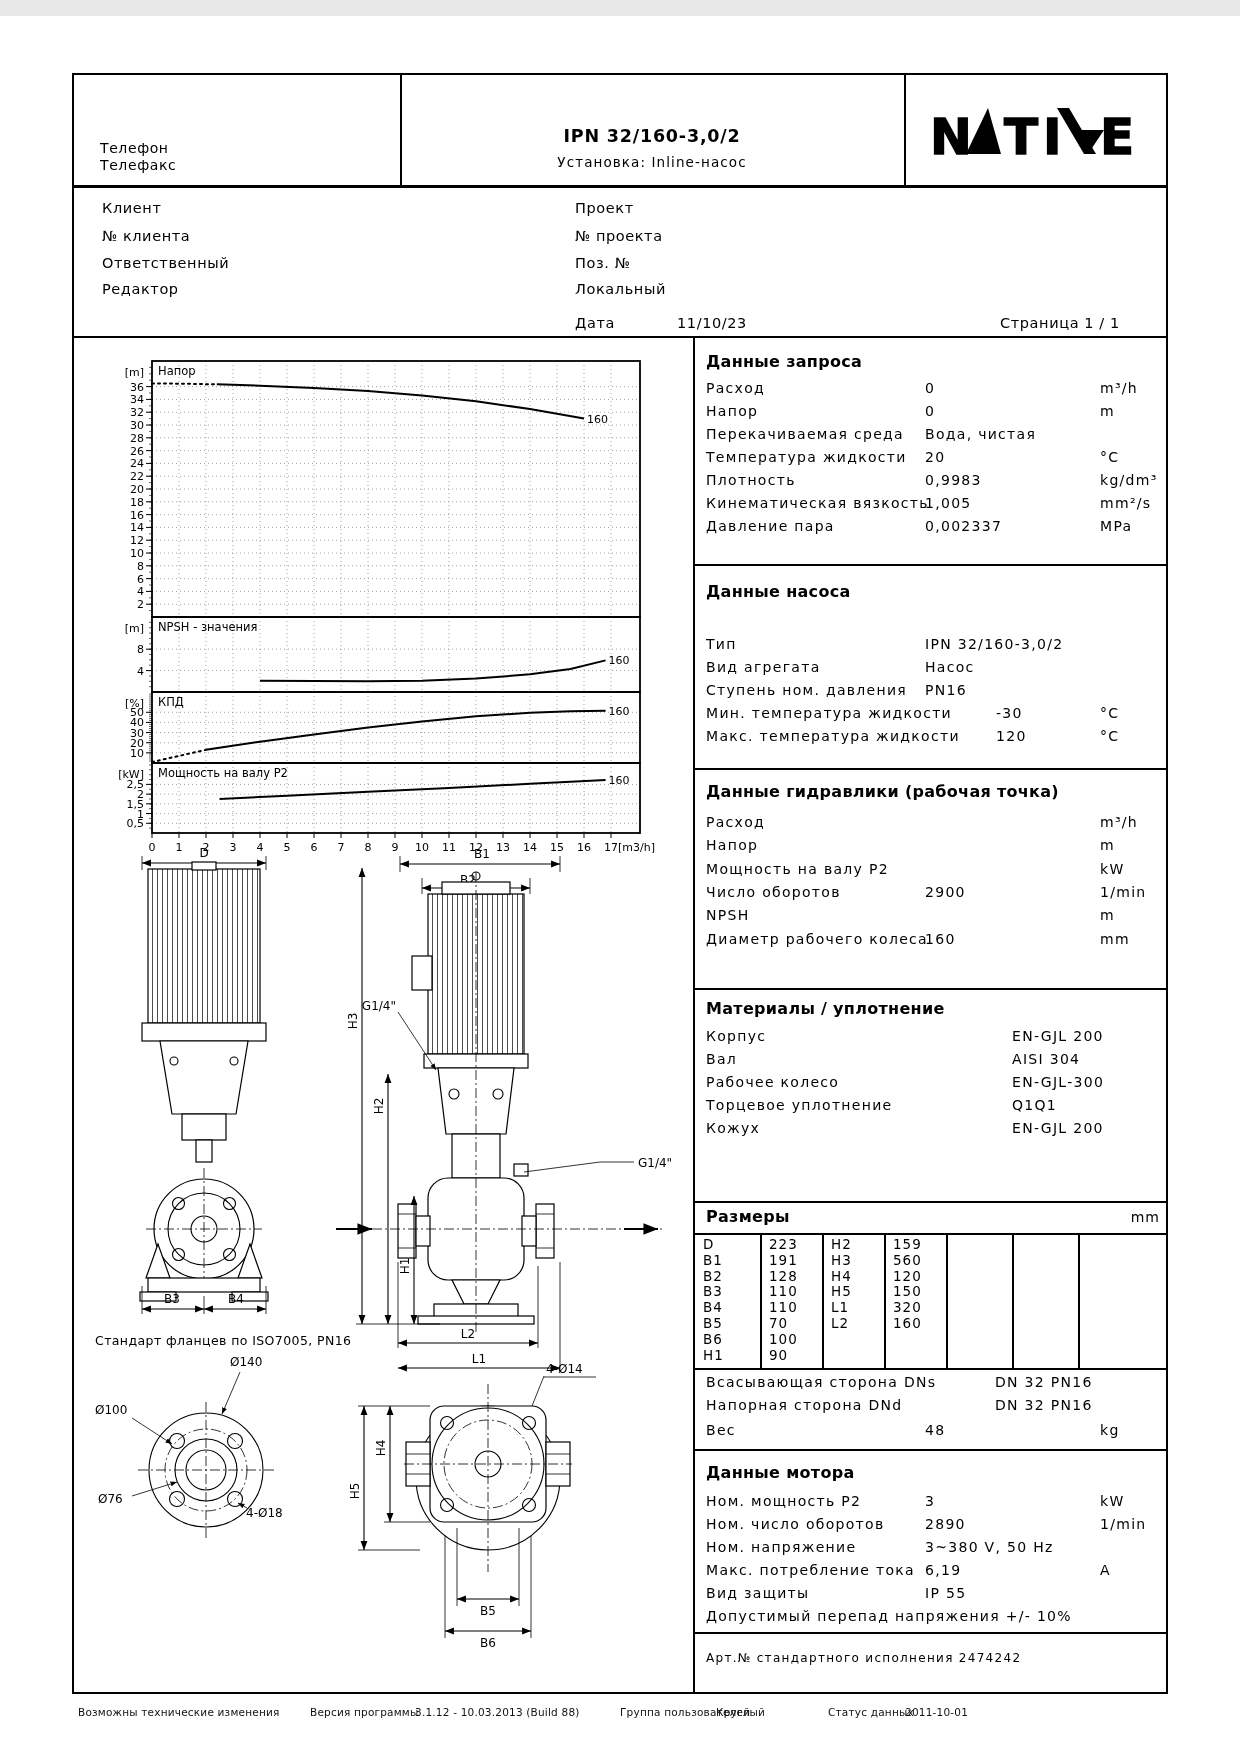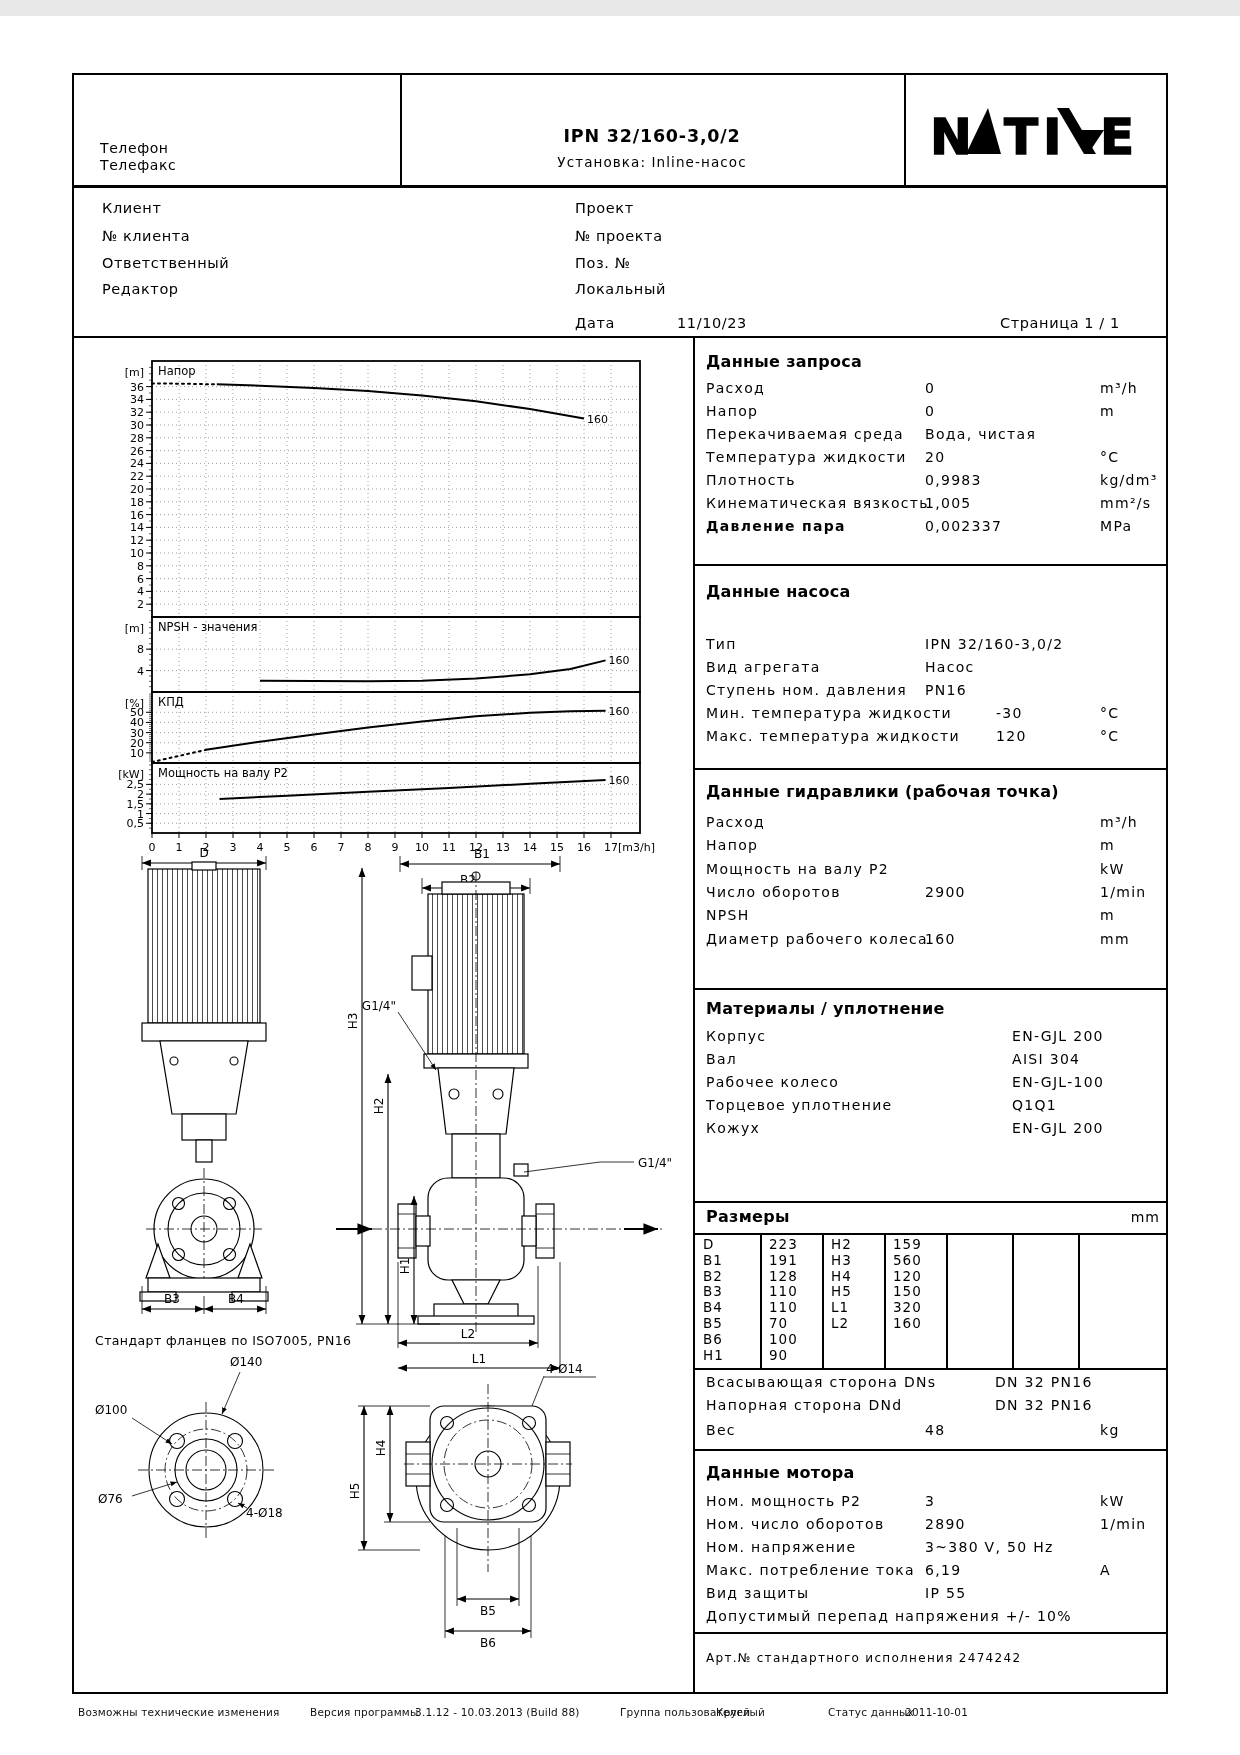--- a/index.html
+++ b/index.html
@@ -612,21 +612,21 @@
         <span class="r-l" style="left: 0px; top: 0px;">Плотность</span>
         <span class="r-v" style="left: 219px; top: 0px;">0,9983</span>
         <span class="r-u" style="left: 394px; top: 0px;">kg/dm³</span>
       </div>
       <div class="abs" style="left: 706px; top: 479px; width: 462px; height: 20px;">
         <span class="r-l" style="left: 0px; top: 0px;">Кинематическая вязкость</span>
         <span class="r-v" style="left: 219px; top: 0px; text-align: right;">1,005</span>
         <span class="r-u" style="left: 394px; top: 0px;">mm²/s</span>
       </div>
       <div class="abs" style="left: 706px; top: 502px; width: 462px; height: 20px;">
-        <span class="r-l" style="left: 0px; top: 0px; font-weight: bold;">Давление пара</span>
+        <span class="r-l" style="left: 0px; top: 0px;">Давление пара</span>
         <span class="r-v" style="left: 219px; top: 0px;">0,002337</span>
         <span class="r-u" style="left: 394px; top: 0px;">MPa</span>
       </div>
       <div class="abs sec-title" style="left: 706px; top: 566px;">Данные насоса</div>
       <div class="abs" style="left: 706px; top: 620px; width: 462px; height: 20px;">
         <span class="r-l" style="left: 0px; top: 0px;">Тип</span>
         <span class="r-v" style="left: 219px; top: 0px;">IPN 32/160-3,0/2</span>
       </div>
       <div class="abs" style="left: 706px; top: 643px; width: 462px; height: 20px;">
         <span class="r-l" style="left: 0px; top: 0px;">Вид агрегата</span>
@@ -681,21 +681,21 @@
       <div class="abs" style="left: 706px; top: 1012px; width: 462px; height: 20px;">
         <span class="r-l" style="left: 0px; top: 0px;">Корпус</span>
         <span class="r-v" style="left: 306px; top: 0px;">EN-GJL 200</span>
       </div>
       <div class="abs" style="left: 706px; top: 1035px; width: 462px; height: 20px;">
         <span class="r-l" style="left: 0px; top: 0px;">Вал</span>
         <span class="r-v" style="left: 306px; top: 0px;">AISI 304</span>
       </div>
       <div class="abs" style="left: 706px; top: 1058px; width: 462px; height: 20px;">
         <span class="r-l" style="left: 0px; top: 0px;">Рабочее колесо</span>
-        <span class="r-v" style="left: 306px; top: 0px;">EN-GJL-100</span>
+        <span class="r-v" style="left: 306px; top: 0px;">EN-GJL-300</span>
       </div>
       <div class="abs" style="left: 706px; top: 1081px; width: 462px; height: 20px;">
         <span class="r-l" style="left: 0px; top: 0px;">Торцевое уплотнение</span>
         <span class="r-v" style="left: 306px; top: 0px;">Q1Q1</span>
       </div>
       <div class="abs" style="left: 706px; top: 1104px; width: 462px; height: 20px;">
         <span class="r-l" style="left: 0px; top: 0px;">Кожух</span>
         <span class="r-v" style="left: 306px; top: 0px;">EN-GJL 200</span>
       </div>
       <div class="abs sec-title" style="left: 706px; top: 1447px;">Данные мотора</div>

